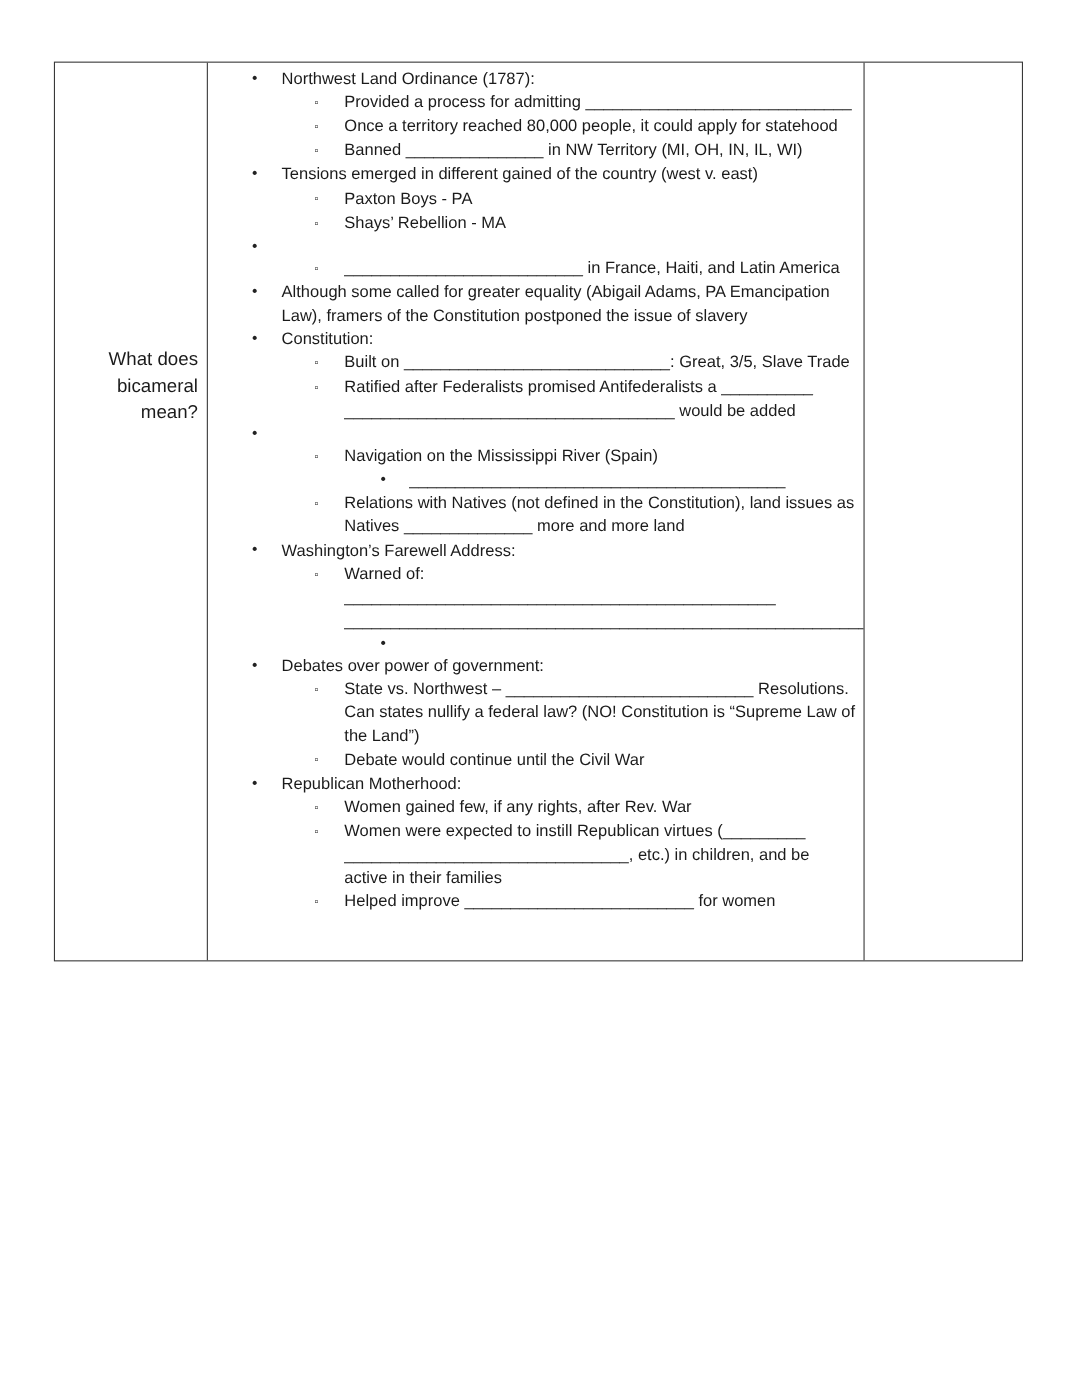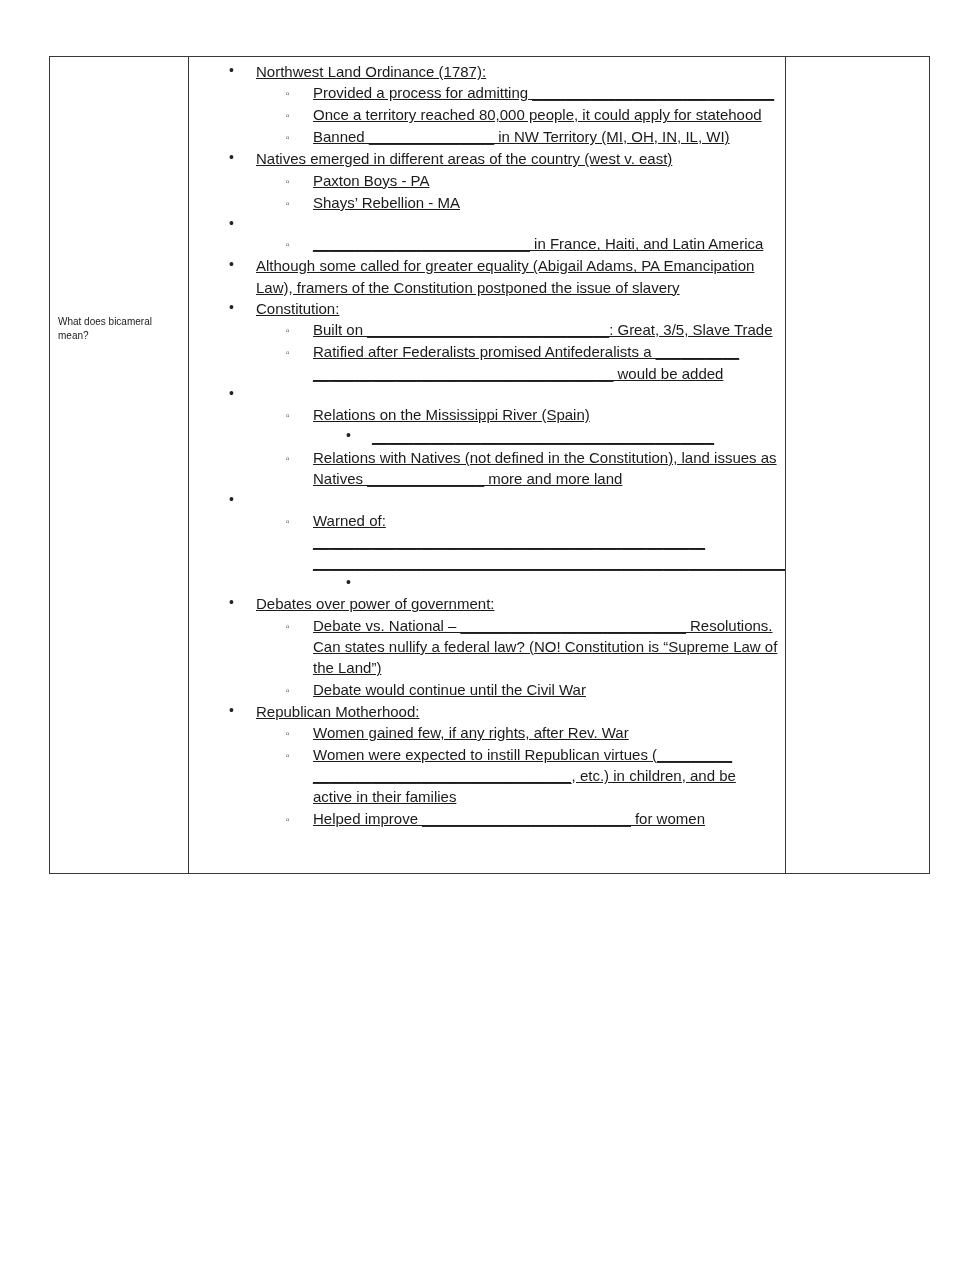--- a/index.html
+++ b/index.html
@@ -21,37 +21,37 @@
     border: 1.5px solid #383838;
     box-sizing: border-box;
     background: #ffffff;
   }
   .cell { box-sizing: border-box; height: 100%; }
   .cell-question {
     width: 139px;
     flex: 0 0 139px;
     border-right: 1.5px solid #383838;
     padding: 258px 8px 0 8px;
-    text-align: left;
-    font-size: 10px;
+    text-align: right;
+    font-size: 17px;
     line-height: 1.42;
   }
   .cell-notes {
     width: 597px;
     flex: 0 0 597px;
     border-right: 1.5px solid #383838;
     padding: 4px 0 2px 0;
     font-size: 15px;
     line-height: 1.42;
     overflow: hidden;
   }
   .cell-empty { flex: 1 1 auto; }
   .item { display: flex; align-items: flex-start; }
   .item .marker { flex: 0 0 auto; color: #222222; }
-  .item .text { flex: 1 1 auto; min-width: 0; padding-right: 6px; overflow-wrap: normal; word-break: normal; text-decoration: underline; }
+  .item .text { flex: 1 1 auto; min-width: 0; padding-right: 6px; overflow-wrap: normal; word-break: normal; }
   .lvl1 { padding-left: 40px; }
   .lvl1 .marker { width: 27px; font-size: 14px; }
   .lvl2 { padding-left: 97px; }
   .lvl2 .marker { width: 27px; font-size: 10px; line-height: 21px; padding-top: 1px; }
   .lvl3 { padding-left: 157px; }
   .lvl3 .marker { width: 26px; font-size: 14px; }
 </style>
 </head>
 <body>
 
@@ -76,21 +76,21 @@
     <span class="text">Once a territory reached 80,000 people, it could apply for statehood</span>
   </div>
 
   <div class="item lvl2">
     <span class="marker">▫</span>
     <span class="text">Banned _______________ in NW Territory (MI, OH, IN, IL, WI)</span>
   </div>
 
   <div class="item lvl1">
     <span class="marker">•</span>
-    <span class="text">Natives emerged in different areas of the country (west v. east)</span>
+    <span class="text">Tensions emerged in different gained of the country (west v. east)</span>
   </div>
 
   <div class="item lvl2">
     <span class="marker">▫</span>
     <span class="text">Paxton Boys - PA</span>
   </div>
 
   <div class="item lvl2">
     <span class="marker">▫</span>
     <span class="text">Shays’ Rebellion - MA</span>
@@ -124,54 +124,55 @@
     <span class="marker">▫</span>
     <span class="text">Ratified after Federalists promised Antifederalists a __________ ____________________________________ would be added</span>
   </div>
 
   <div class="item lvl1">
     <span class="marker">•</span>
   </div>
 
   <div class="item lvl2">
     <span class="marker">▫</span>
-    <span class="text">Relations on the Mississippi River (Spain)</span>
+    <span class="text">Navigation on the Mississippi River (Spain)</span>
   </div>
 
   <div class="item lvl3">
     <span class="marker">•</span>
     <span class="text">_________________________________________</span>
   </div>
 
   <div class="item lvl2">
     <span class="marker">▫</span>
     <span class="text">Relations with Natives (not defined in the Constitution), land issues as Natives ______________ more and more land</span>
   </div>
 
   <div class="item lvl1">
     <span class="marker">•</span>
+    <span class="text">Washington’s Farewell Address:</span>
   </div>
 
   <div class="item lvl2">
     <span class="marker">▫</span>
     <span class="text">Warned of: _______________________________________________ __________________________________________________________</span>
   </div>
 
   <div class="item lvl3">
     <span class="marker">•</span>
   </div>
 
   <div class="item lvl1">
     <span class="marker">•</span>
     <span class="text">Debates over power of government:</span>
   </div>
 
   <div class="item lvl2">
     <span class="marker">▫</span>
-    <span class="text">Debate vs. National – ___________________________ Resolutions. Can states nullify a federal law? (NO! Constitution is “Supreme Law of the Land”)</span>
+    <span class="text">State vs. Northwest – ___________________________ Resolutions. Can states nullify a federal law? (NO! Constitution is “Supreme Law of the Land”)</span>
   </div>
 
   <div class="item lvl2">
     <span class="marker">▫</span>
     <span class="text">Debate would continue until the Civil War</span>
   </div>
 
   <div class="item lvl1">
     <span class="marker">•</span>
     <span class="text">Republican Motherhood:</span>

